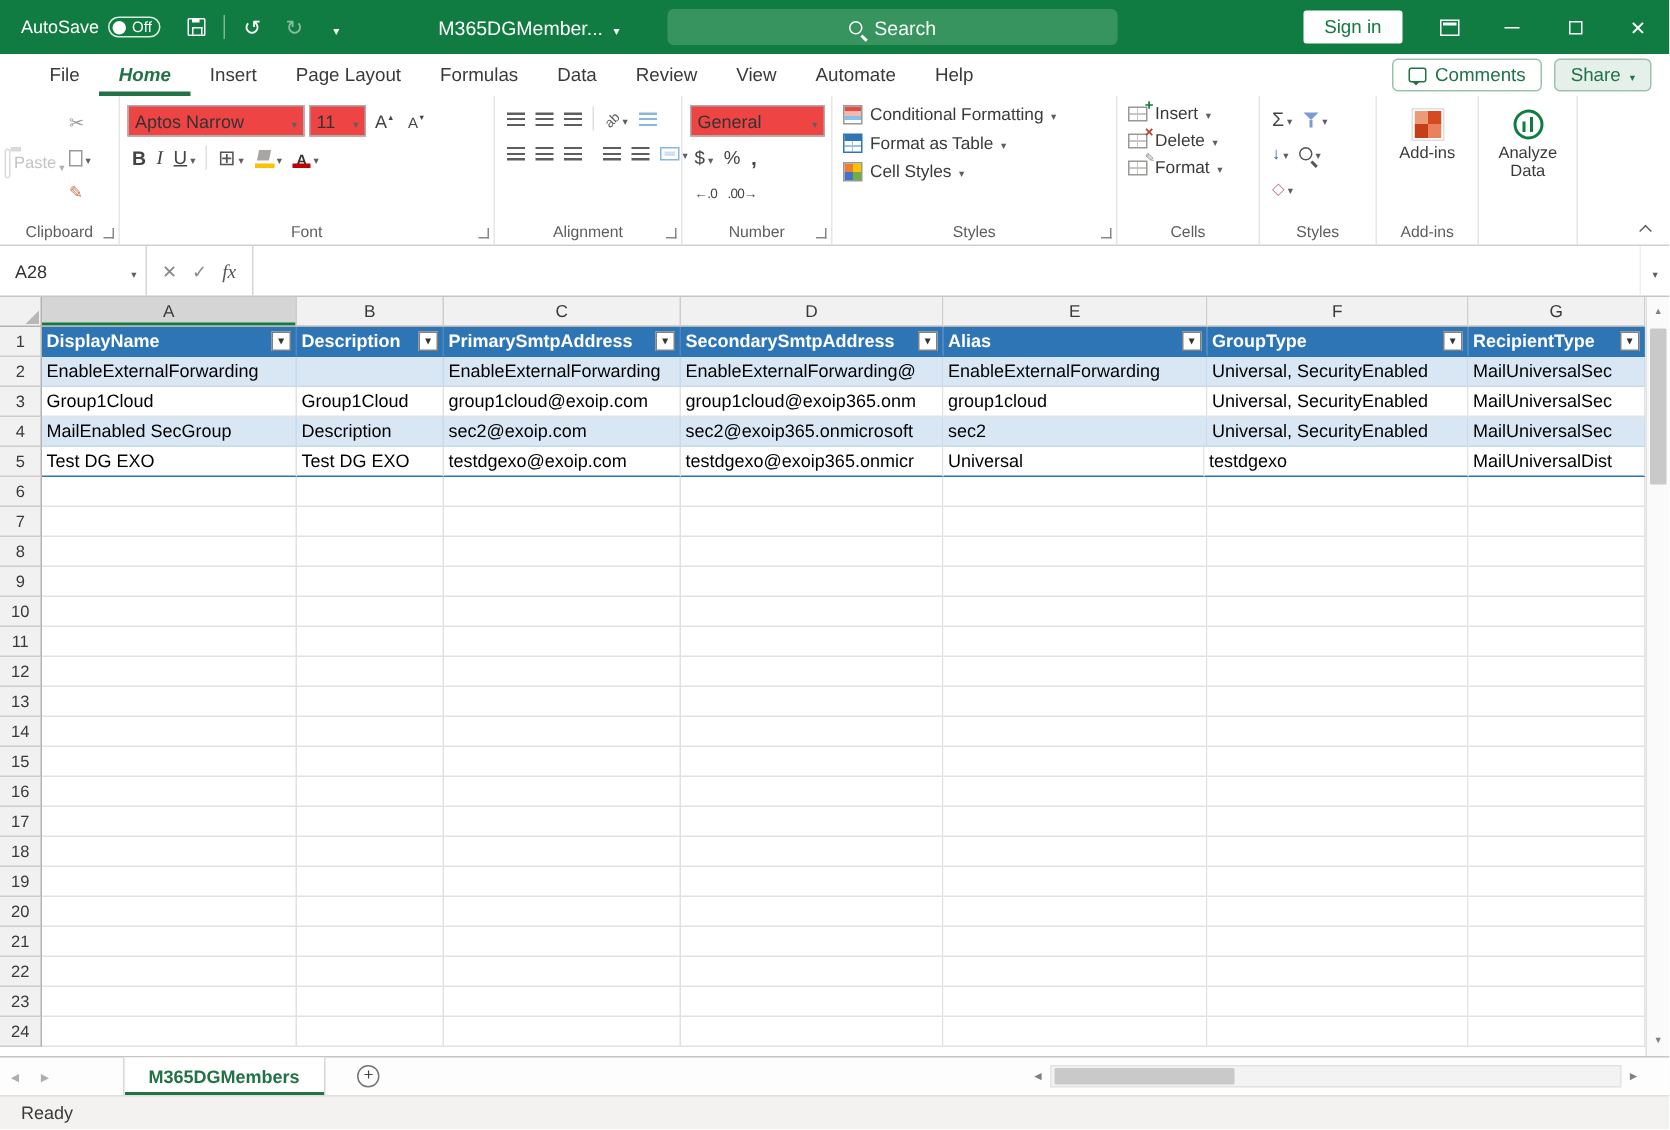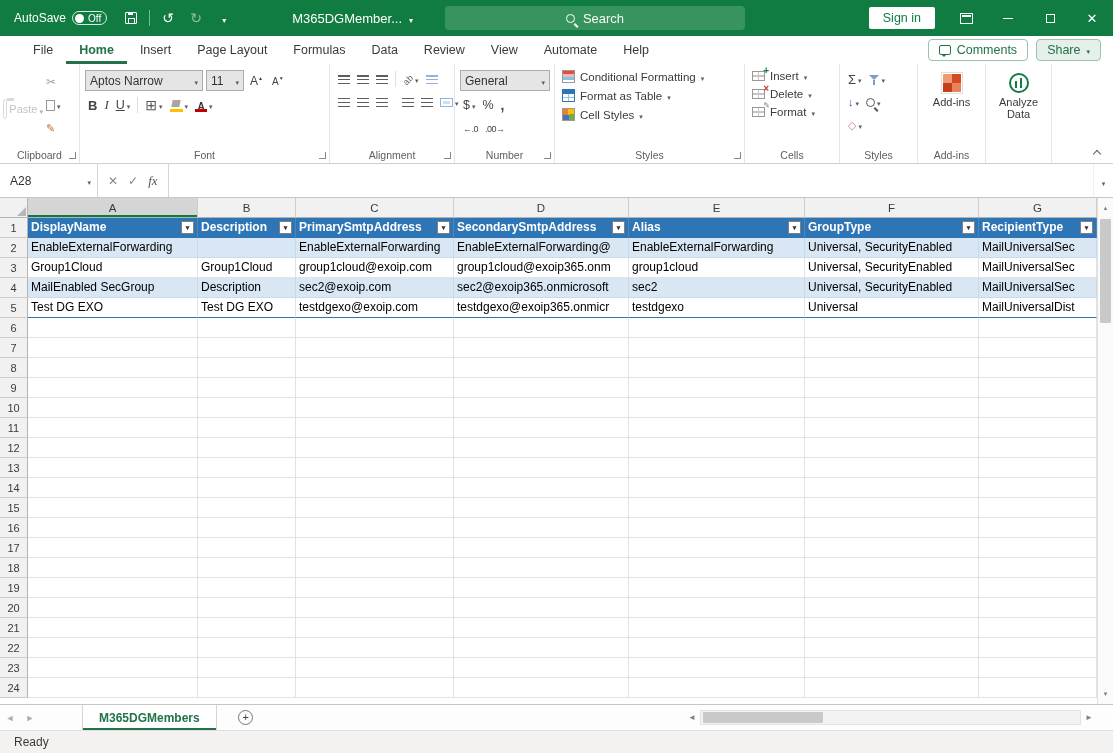--- a/index.html
+++ b/index.html
@@ -36,21 +36,21 @@
   .i-ribbonopt{width:13px;height:11px;border:1px solid #fff;position:relative;display:inline-block;}
   .i-ribbonopt::before{content:"";position:absolute;top:1px;left:1px;right:1px;height:2px;background:#fff;}
   .i-min{width:10px;height:1px;background:#fff;display:inline-block;}
   .i-max{width:9px;height:9px;border:1px solid #fff;display:inline-block;}
   .i-close{font-size:13px;color:#fff;}
 
   
   .tabrow{position:absolute;top:36px;left:0;width:1113px;height:28px;background:#fff;display:flex;align-items:center;}
   .tabs{display:flex;align-items:stretch;height:100%;padding-left:20px;}
   .rtab{display:flex;align-items:center;padding:0 13px;font-size:12.5px;color:#3b3a39;}
-  .rtab.active{color:#217346;font-weight:700;box-shadow:inset 0 -3px 0 #217346;}
+  .rtab.active{color:#217346;font-weight:700;box-shadow:inset 0 -3px 0 #217346;font-style:italic;}
   .tabrow-right{margin-left:auto;display:flex;align-items:flex-end;gap:8px;margin-right:12px;}
   .pill{display:flex;align-items:center;gap:6px;height:22px;padding:0 10px;border-radius:4px;font-size:12.5px;color:#217346;}
   .pill.comments{border:1px solid #9cc2ab;background:#fff;}
   .pill.share{border:1px solid #9cc2ab;background:#e4f0e9;}
   .i-comment{width:12px;height:10px;border:1.3px solid #217346;border-radius:2px;position:relative;display:inline-block;}
   .i-comment::after{content:"";position:absolute;bottom:-6px;left:1px;border:3px solid transparent;border-top-color:#217346;}
   .chvg::after{content:"▾";font-size:7px;color:#217346;}
 
   
   .ribbon{position:absolute;top:64px;left:0;width:1113px;height:100px;background:#fff;border-bottom:1px solid #d1cfcd;display:flex;}
@@ -64,21 +64,21 @@
   .biglabel{font-size:11px;color:#8a8886;}
   .i-paste{width:16px;height:20px;border:1.5px solid #b9b7b5;border-radius:2px;position:relative;display:inline-block;}
   .i-paste::before{content:"";position:absolute;top:-2px;left:3px;width:7px;height:3px;background:#b9b7b5;}
   .smallcol{display:flex;flex-direction:column;gap:3px;padding-top:5px;}
   .sbtn{display:flex;align-items:center;gap:2px;padding:1px 3px;font-size:12px;color:#444;height:20px;}
   .i-copy{width:9px;height:11px;border:1.2px solid #9b9997;position:relative;display:inline-block;background:#fff;}
   .i-copy::after{content:"";position:absolute;top:-4px;left:2px;width:9px;height:11px;border:1.2px solid #c5c3c1;background:#fff;z-index:-1;}
   .i-brush::before{content:"✎";font-size:11px;color:#c96f4a;}
   .fr1{display:flex;align-items:center;gap:3px;margin:3px 2px 4px;}
   .fr2{display:flex;align-items:center;gap:1px;margin:0 2px;}
-  .combo{display:flex;align-items:center;justify-content:space-between;border:1px solid #acacac;background:#e5e5e5;height:21px;font-size:12px;color:#333;padding:0 4px;}
+  .combo{display:flex;align-items:center;justify-content:space-between;border:1px solid #acacac;background:#ef4444;height:21px;font-size:12px;color:#333;padding:0 4px;}
   .fontname{width:118px;} .fontsize{width:38px;} .numfmt{width:90px;margin:3px 2px 4px;}
   .i-growA::before{content:"A";font-size:12px;color:#444;}
   .i-growA::after{content:"▲";font-size:5px;vertical-align:super;color:#444;}
   .i-shrinkA::before{content:"A";font-size:10px;color:#444;}
   .i-shrinkA::after{content:"▼";font-size:5px;vertical-align:super;color:#444;}
   .i-bold::before{content:"B";font-weight:800;font-size:13px;color:#444;}
   .i-italic::before{content:"I";font-style:italic;font-family:"Liberation Serif",serif;font-size:13px;color:#444;}
   .i-underline::before{content:"U";text-decoration:underline;font-size:12.5px;color:#444;}
   .i-borders::before{content:"⊞";font-size:14px;color:#555;}
   .i-fill{width:13px;height:13px;position:relative;display:inline-block;}
@@ -593,22 +593,22 @@
             <div class="cell band" style="width: 175px;">sec2@exoip365.onmicrosoft</div>
             <div class="cell band" style="width: 176px;">sec2</div>
             <div class="cell band" style="width: 174px;">Universal, SecurityEnabled</div>
             <div class="cell band" style="width: 118px;">MailUniversalSec</div>
           </div>
           <div class="grow">
             <div class="cell tbot" style="width: 170px;">Test DG EXO</div>
             <div class="cell tbot" style="width: 98px;">Test DG EXO</div>
             <div class="cell tbot" style="width: 158px;">testdgexo@exoip.com</div>
             <div class="cell tbot" style="width: 175px;">testdgexo@exoip365.onmicr</div>
+            <div class="cell tbot" style="width: 174px;">Universal</div>
             <div class="cell tbot" style="width: 176px;">testdgexo</div>
-            <div class="cell tbot" style="width: 174px;">Universal</div>
             <div class="cell tbot" style="width: 118px;">MailUniversalDist</div>
           </div>
           <div class="grow">
             <div class="cell" style="width: 170px;"></div>
             <div class="cell" style="width: 98px;"></div>
             <div class="cell" style="width: 158px;"></div>
             <div class="cell" style="width: 175px;"></div>
             <div class="cell" style="width: 176px;"></div>
             <div class="cell" style="width: 174px;"></div>
             <div class="cell" style="width: 118px;"></div>

